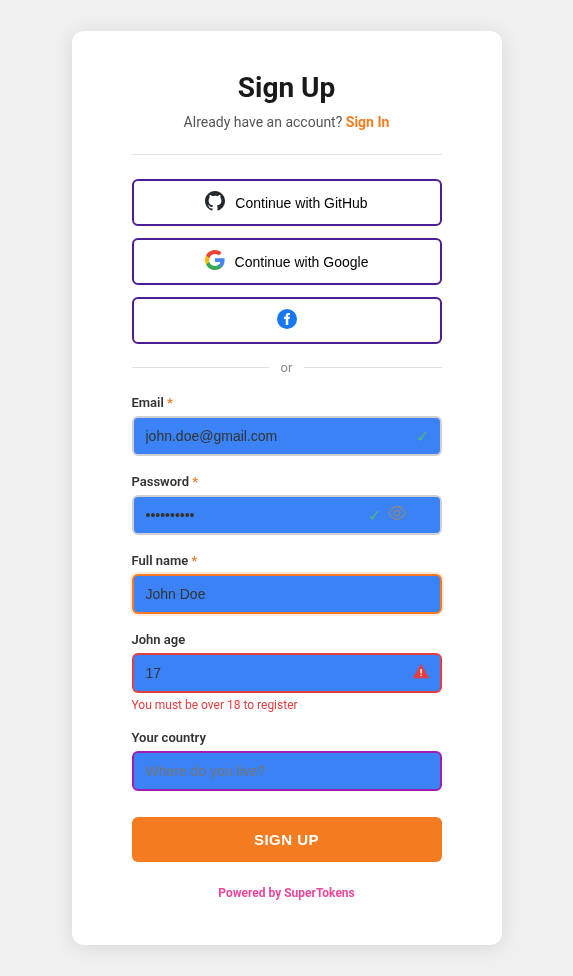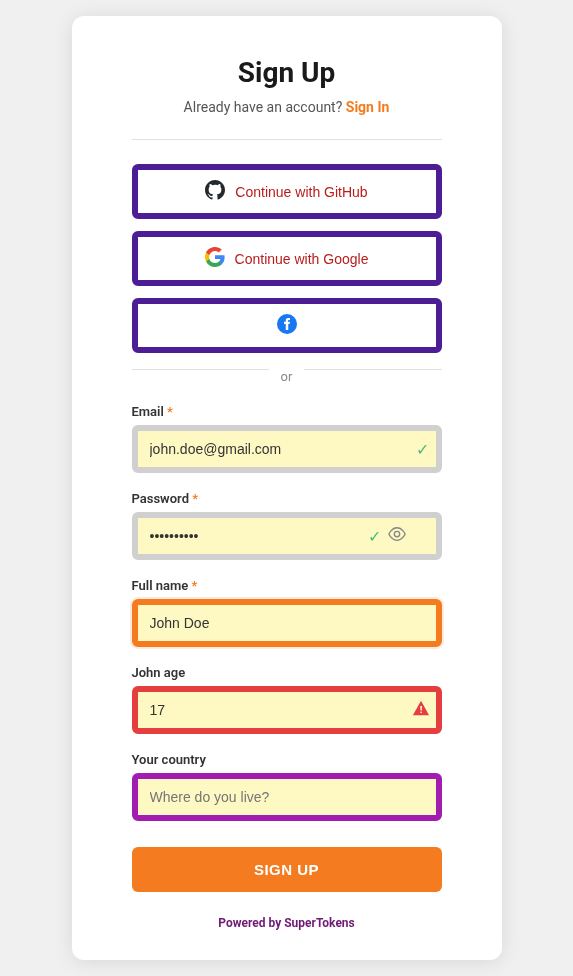--- a/index.html
+++ b/index.html
@@ -9,21 +9,21 @@
       justify-content: center;
       align-items: center;
       min-height: 976px;
       font-family: -apple-system, BlinkMacSystemFont, 'Segoe UI', Roboto, sans-serif;
     }
     .card {
       background: #fff;
       border-radius: 12px;
       box-shadow: 0 2px 20px rgba(0,0,0,0.1);
       width: 430px;
-      padding: 40px 60px 30px 60px;
+      padding: 40px 60px 45px 60px;
     }
     .title {
       font-size: 28px;
       font-weight: 700;
       color: #1a1a1a;
       text-align: center;
       margin-bottom: 10px;
     }
     .signin-text {
       text-align: center;
@@ -40,33 +40,33 @@
       border: none;
       border-top: 1px solid #e0e0e0;
       margin-bottom: 24px;
     }
     .social-btn {
       display: flex;
       align-items: center;
       justify-content: center;
       width: 100%;
       padding: 10px 16px;
-      border: 6px solid #4c1d95;
+      border: 2px solid #4c1d95;
       border-radius: 6px;
       background: #fff;
       font-size: 14px;
-      color: #b91c1c;
+      color: #000000;
       cursor: pointer;
       margin-bottom: 12px;
       gap: 10px;
       font-weight: 500;
     }
     .or-divider {
       display: flex;
-      align-items: flex-start;
+      align-items: center;
       gap: 12px;
       margin: 16px 0 20px 0;
       color: #888;
       font-size: 13px;
     }
     .or-divider::before,
     .or-divider::after {
       content: '';
       flex: 1;
       border-top: 1px solid #e0e0e0;
@@ -83,26 +83,26 @@
     }
     .field-label .required {
       color: #f47b1f;
     }
     .input-wrapper {
       position: relative;
     }
     .input-field {
       width: 100%;
       padding: 10px 40px 10px 12px;
-      border: 6px solid #a21caf;
+      border: 2px solid #a21caf;
       border-radius: 6px;
       font-size: 14px;
       color: #333;
       outline: none;
-      background: #fef9c3;
+      background: #3b82f6;
     }
     .input-field.valid {
       border-color: #d0d0d0;
     }
     .input-field.active-focus {
       border-color: #f47b1f;
       box-shadow: 0 0 0 2px rgba(244,123,31,0.15);
     }
     .input-field.error {
       border-color: #e53e3e;
@@ -159,21 +159,21 @@
       margin-top: 8px;
     }
     .powered-by {
       text-align: center;
       font-size: 12px;
       color: #aaa;
       margin-top: 24px;
     }
     .powered-by span {
       font-weight: 700;
-      color: #701a75;
+      color: #ec4899;
     }
     
     
     .fb-icon {
       width: 20px;
       height: 20px;
     }
   </style>
 </head>
 <body>
@@ -264,20 +264,21 @@
     <label class="field-label">John age</label>
     <div class="input-wrapper">
       <input type="number" class="input-field error" value="17" style="">
       <span class="error-icon">
         <svg width="18" height="18" viewBox="0 0 20 20" fill="none">
           <path d="M10 2L1 18h18L10 2z" fill="#e53e3e"></path>
           <text x="10" y="16" text-anchor="middle" fill="white" font-size="11" font-weight="bold">!</text>
         </svg>
       </span>
     </div>
+    <p class="error-text">You must be over 18 to register</p>
   </div>
 
   
   <div class="field-group">
     <label class="field-label">Your country</label>
     <div class="input-wrapper">
       <input type="text" class="input-field" placeholder="Where do you live?" style="">
     </div>
   </div>
 

